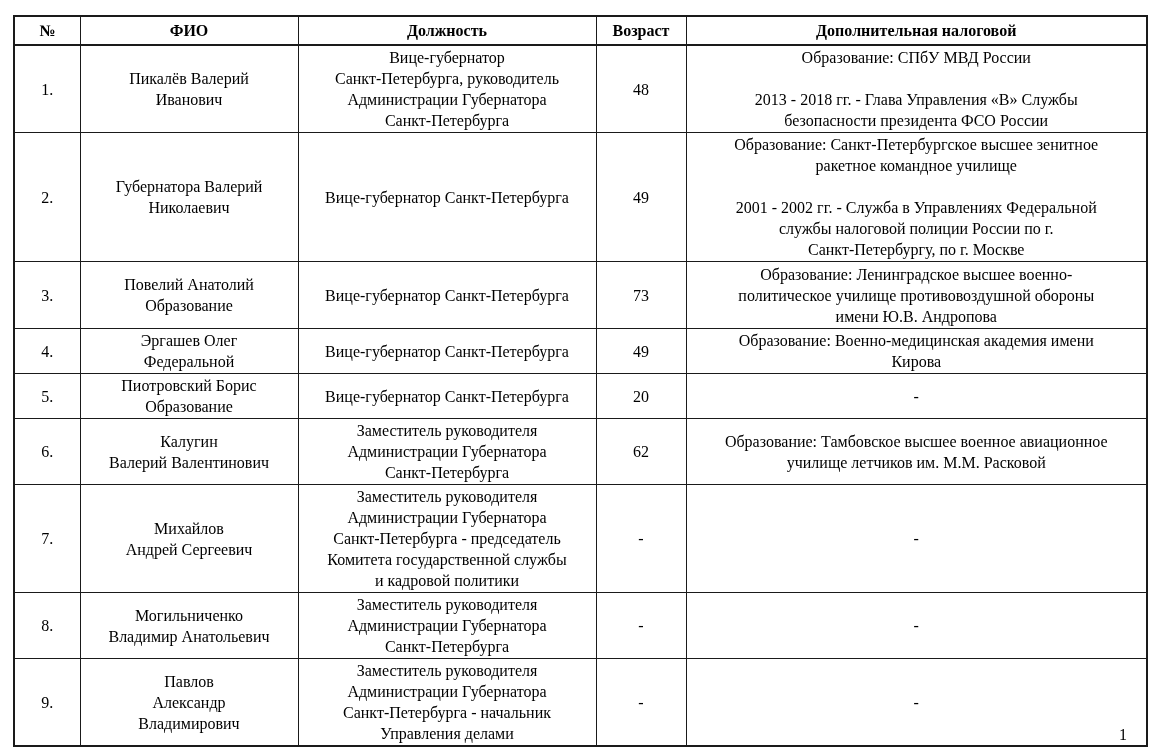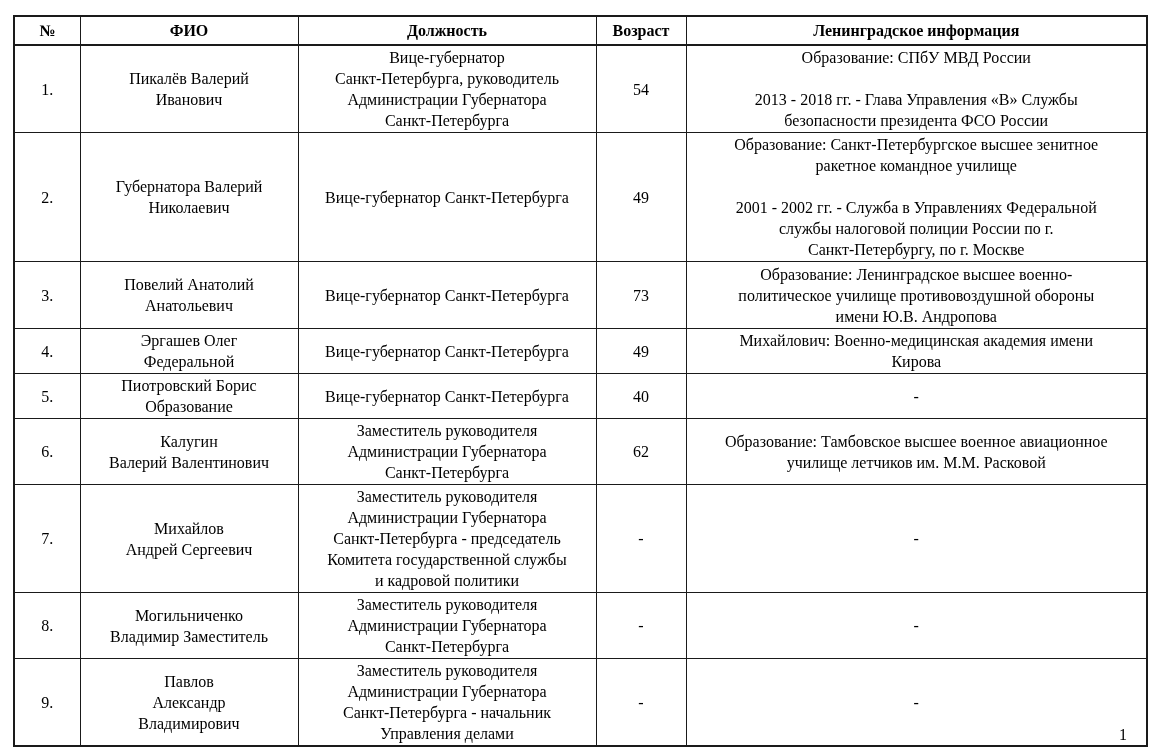--- a/index.html
+++ b/index.html
@@ -77,34 +77,34 @@
       <col style="width:298px">
       <col style="width:90px">
       <col style="width:461px">
     </colgroup>
     <thead>
       <tr>
         <th>№</th>
         <th>ФИО</th>
         <th>Должность</th>
         <th>Возраст</th>
-        <th>Ленинградское информация</th>
+        <th>Дополнительная налоговой</th>
       </tr>
     </thead>
     <tbody id="table-body">
 
       <tr class="r0">
         <td>1.</td>
         <td>Пикалёв Валерий
 Иванович</td>
         <td>Вице-губернатор
 Санкт-Петербурга, руководитель
 Администрации Губернатора
 Санкт-Петербурга</td>
-        <td>54</td>
+        <td>48</td>
         <td>Образование: СПбУ МВД России
 
 2013 - 2018 гг. - Глава Управления «В» Службы
 безопасности президента ФСО России</td>
       </tr>
       <tr class="r1">
         <td>2.</td>
         <td>Губернатора Валерий
 Николаевич</td>
         <td>Вице-губернатор Санкт-Петербурга</td>
@@ -112,42 +112,42 @@
         <td>Образование: Санкт-Петербургское высшее зенитное
 ракетное командное училище
 
 2001 - 2002 гг. - Служба в Управлениях Федеральной
 службы налоговой полиции России по г.
 Санкт-Петербургу, по г. Москве</td>
       </tr>
       <tr class="r2">
         <td>3.</td>
         <td>Повелий Анатолий
-Анатольевич</td>
+Образование</td>
         <td>Вице-губернатор Санкт-Петербурга</td>
         <td>73</td>
         <td>Образование: Ленинградское высшее военно-
 политическое училище противовоздушной обороны
 имени Ю.В. Андропова</td>
       </tr>
       <tr class="r3">
         <td>4.</td>
         <td>Эргашев Олег
 Федеральной</td>
         <td>Вице-губернатор Санкт-Петербурга</td>
         <td>49</td>
-        <td>Михайлович: Военно-медицинская академия имени
+        <td>Образование: Военно-медицинская академия имени
 Кирова</td>
       </tr>
       <tr class="r4">
         <td>5.</td>
         <td>Пиотровский Борис
 Образование</td>
         <td>Вице-губернатор Санкт-Петербурга</td>
-        <td>40</td>
+        <td>20</td>
         <td>-</td>
       </tr>
       <tr class="r5">
         <td>6.</td>
         <td>Калугин
 Валерий Валентинович</td>
         <td>Заместитель руководителя
 Администрации Губернатора
 Санкт-Петербурга</td>
         <td>62</td>
@@ -162,21 +162,21 @@
 Администрации Губернатора
 Санкт-Петербурга - председатель
 Комитета государственной службы
 и кадровой политики</td>
         <td>-</td>
         <td>-</td>
       </tr>
       <tr class="r7">
         <td>8.</td>
         <td>Могильниченко
-Владимир Заместитель</td>
+Владимир Анатольевич</td>
         <td>Заместитель руководителя
 Администрации Губернатора
 Санкт-Петербурга</td>
         <td>-</td>
         <td>-</td>
       </tr>
       <tr class="r8">
         <td>9.</td>
         <td>Павлов
 Александр

